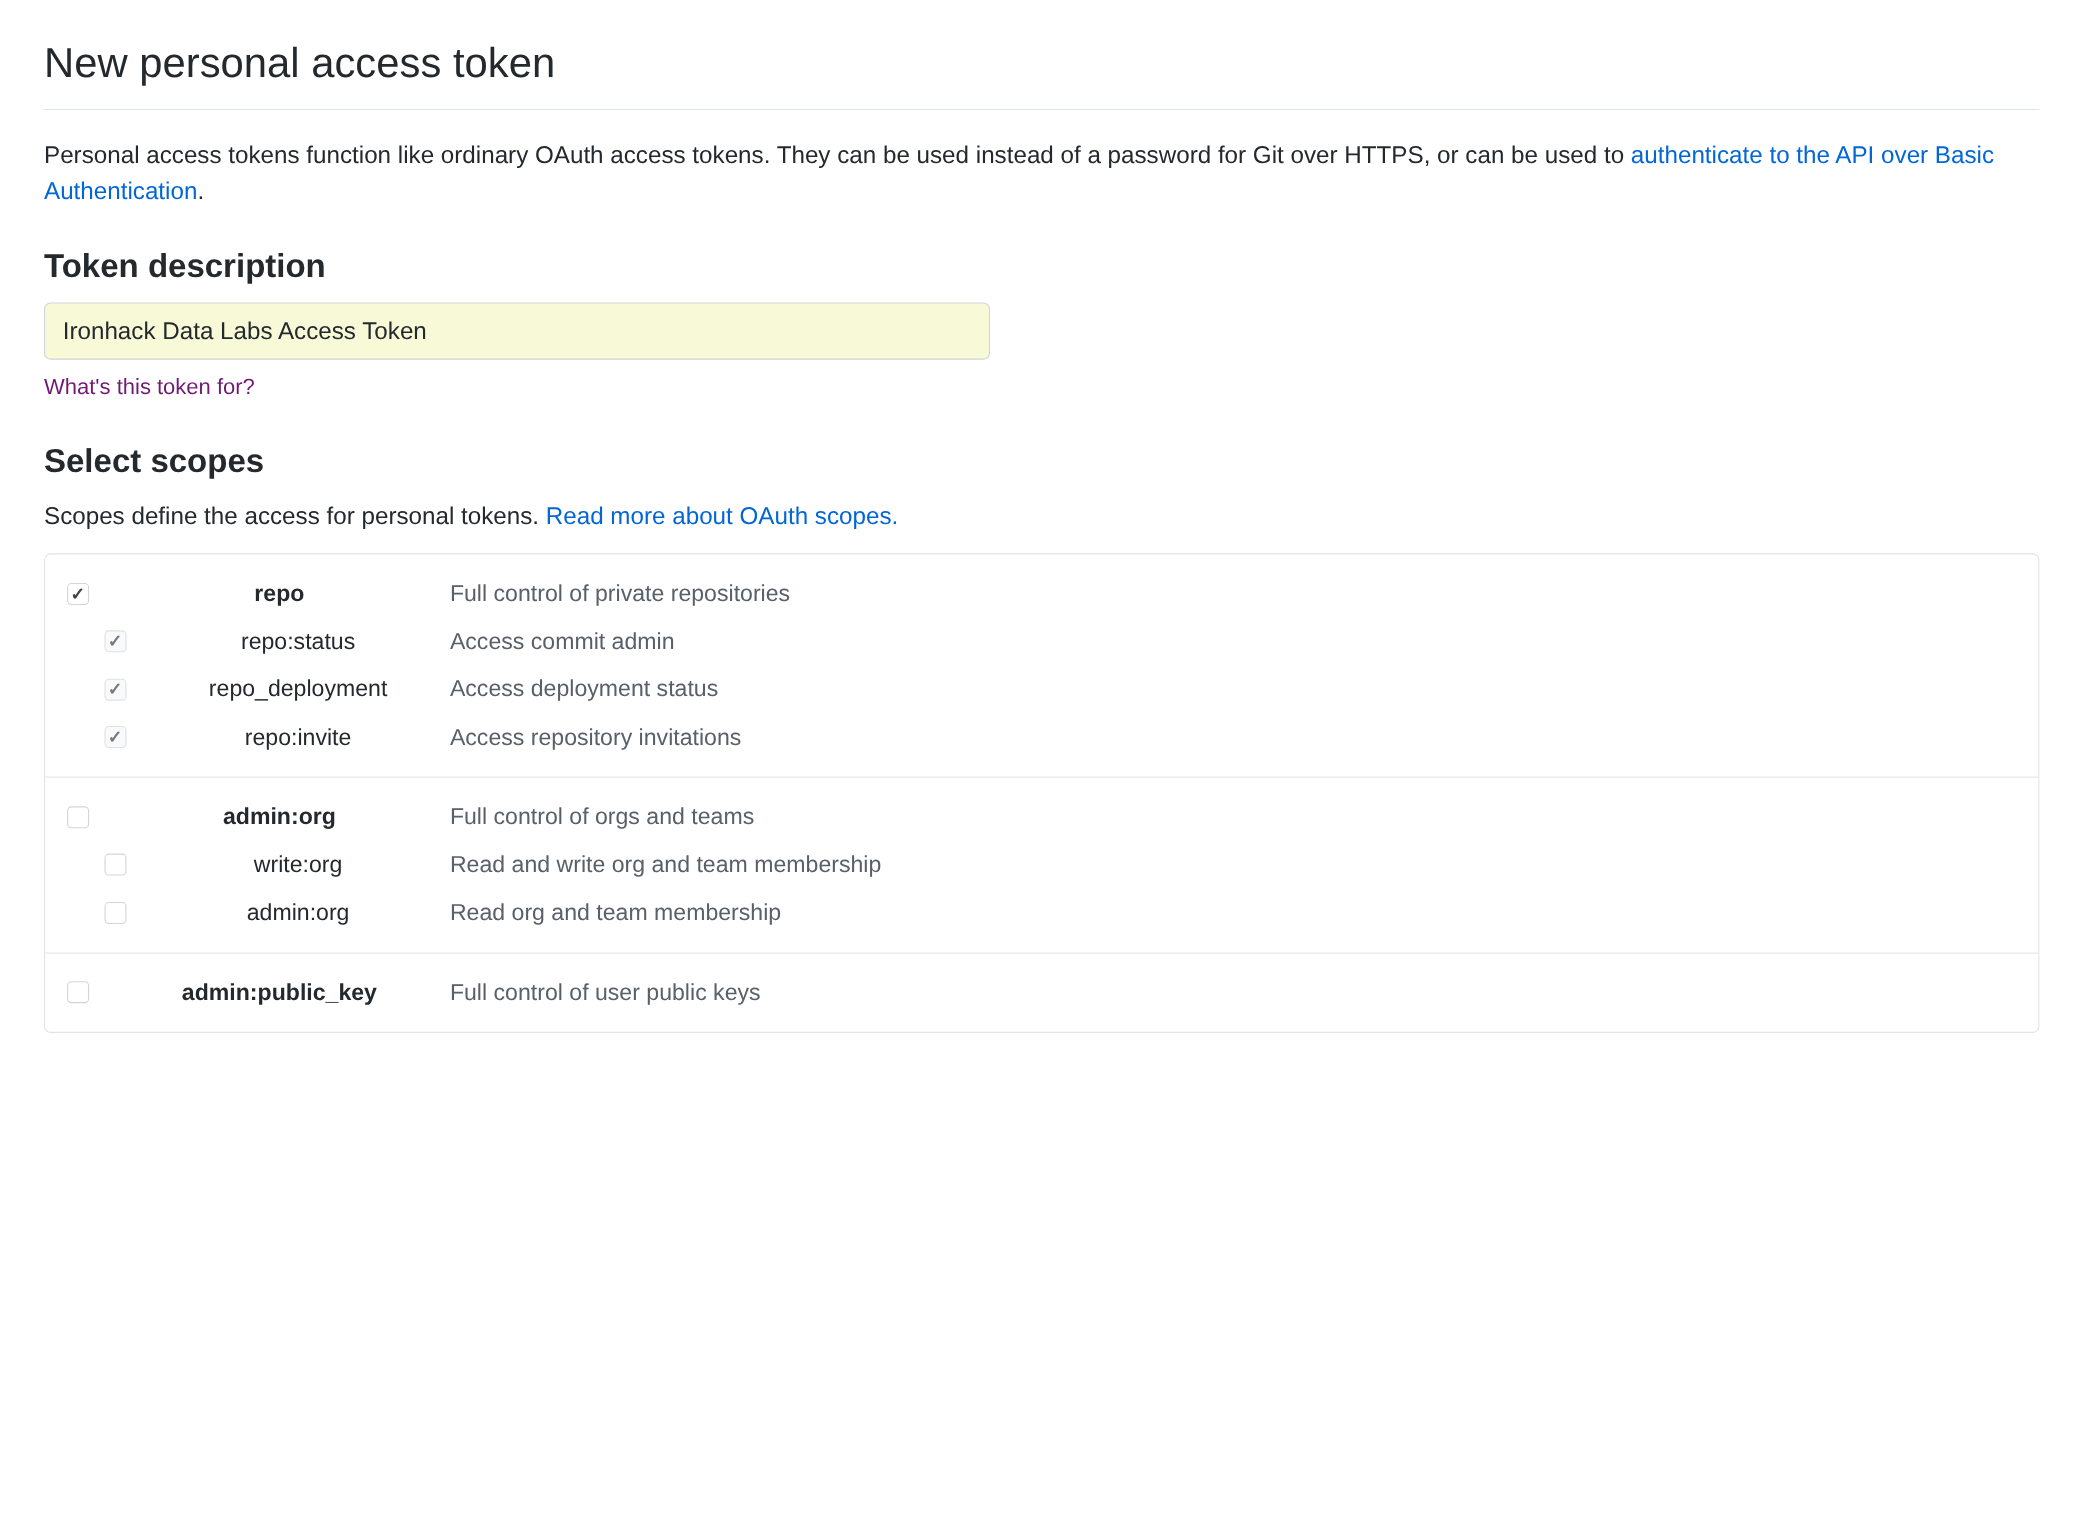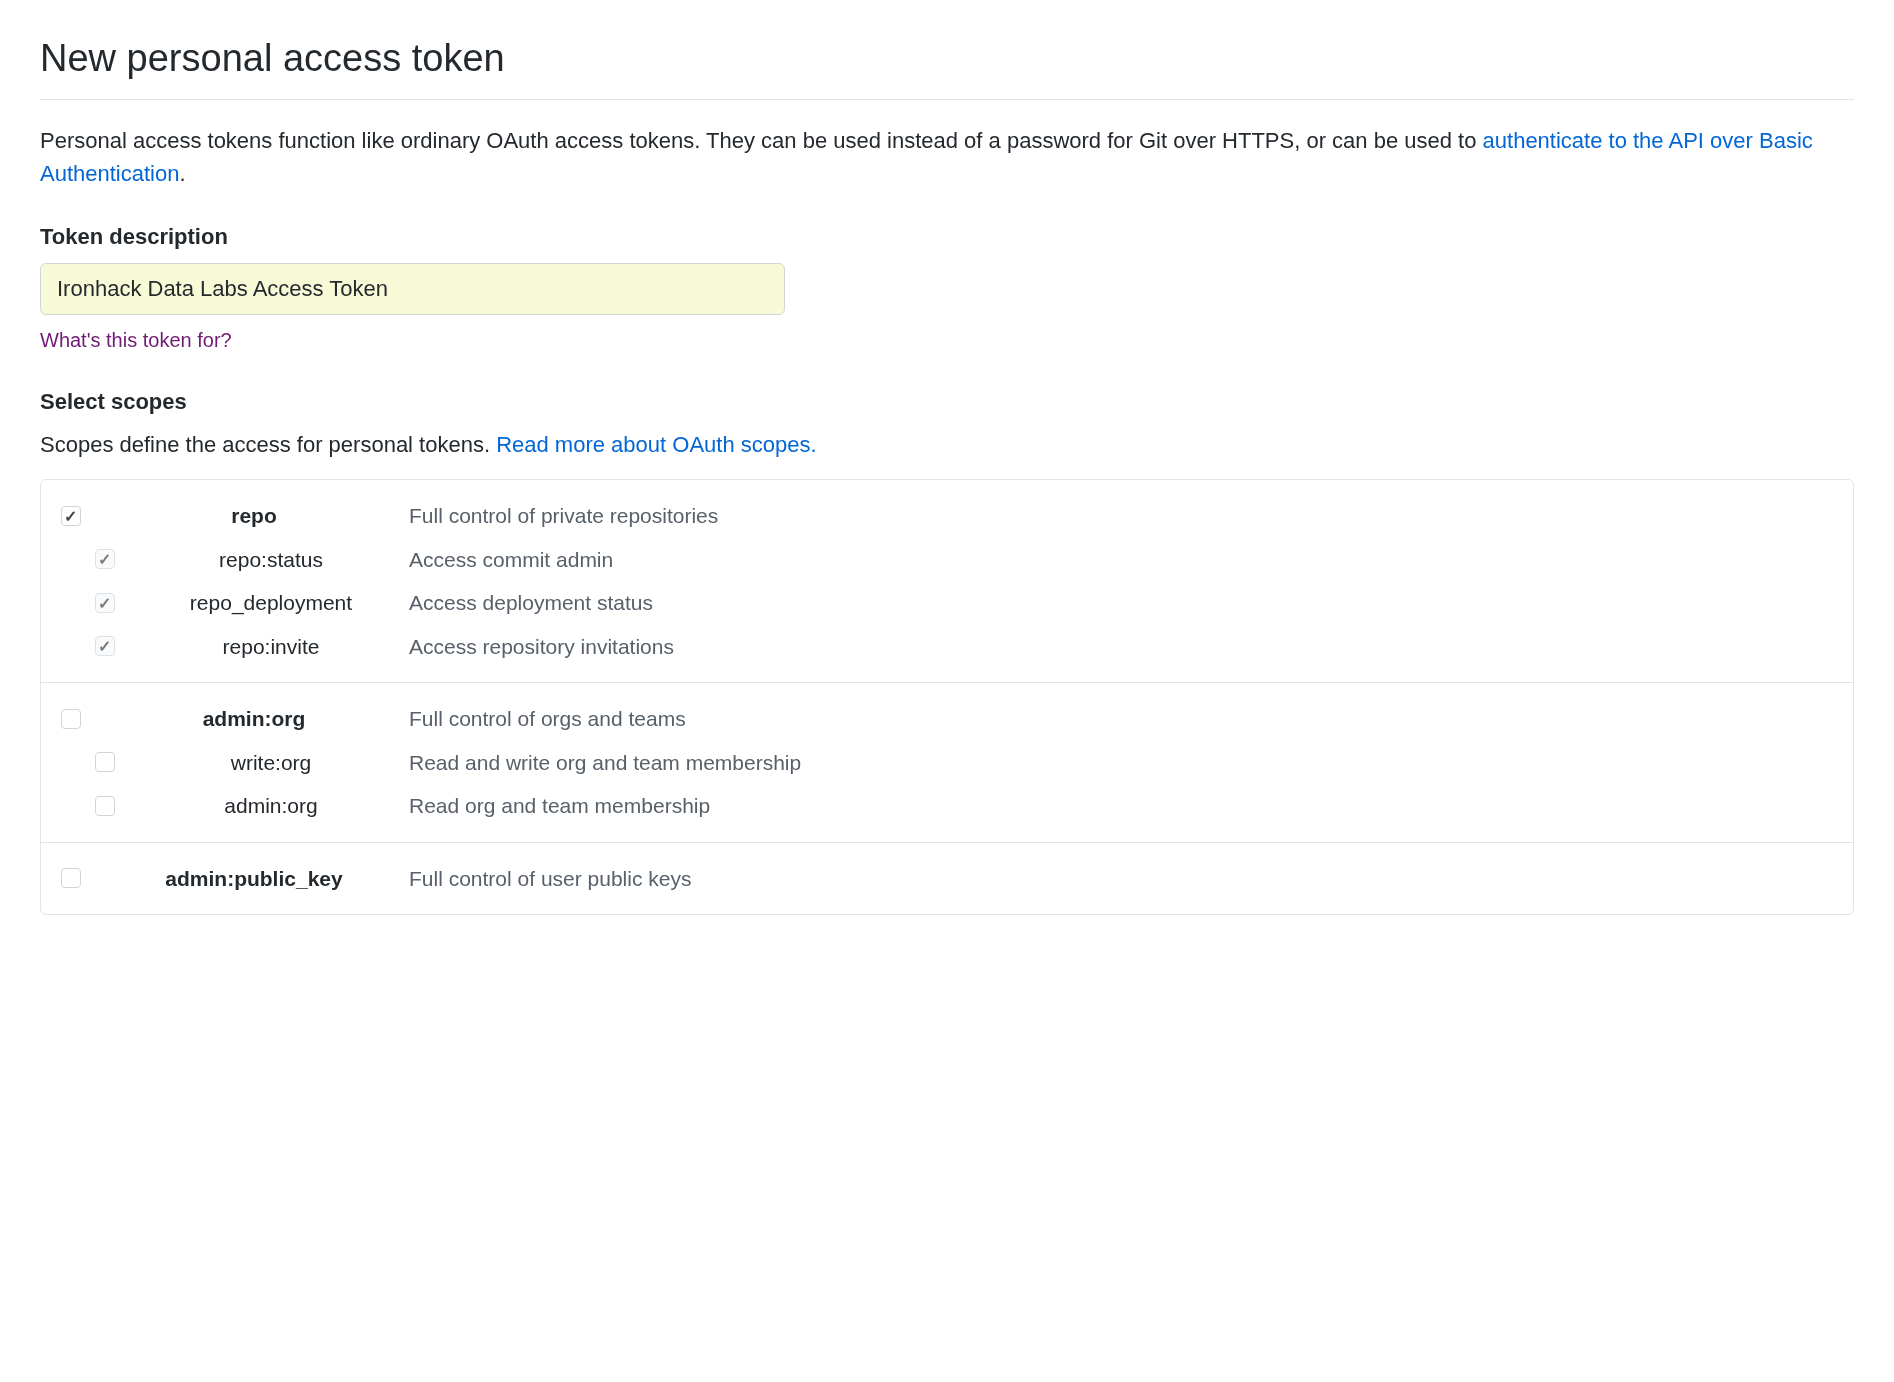--- a/index.html
+++ b/index.html
@@ -22,27 +22,27 @@
     font-size: 22px;
     color: #24292e;
     margin-bottom: 30px;
     line-height: 1.5;
   }
   .intro a {
     color: #0366d6;
     text-decoration: none;
   }
   .section-label {
-    font-size: 22px;
+    font-size: 30px;
     font-weight: 600;
     margin-bottom: 10px;
     display: block;
   }
   .token-input {
-    width: 745px;
+    width: 860px;
     max-width: 100%;
     background: #f8fad7;
     border: 1px solid #d1d5da;
     border-radius: 6px;
     padding: 12px 16px;
     font-size: 22px;
     color: #24292e;
     font-family: inherit;
   }
   .hint {

